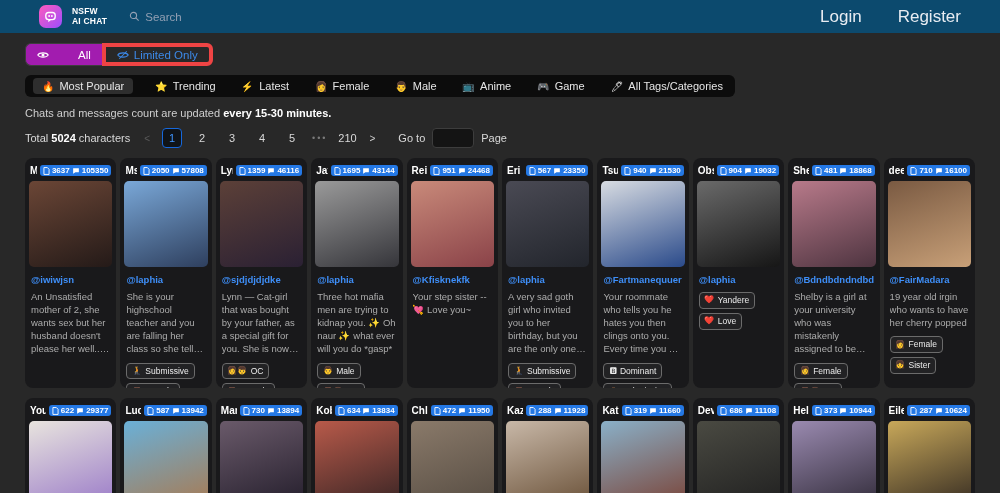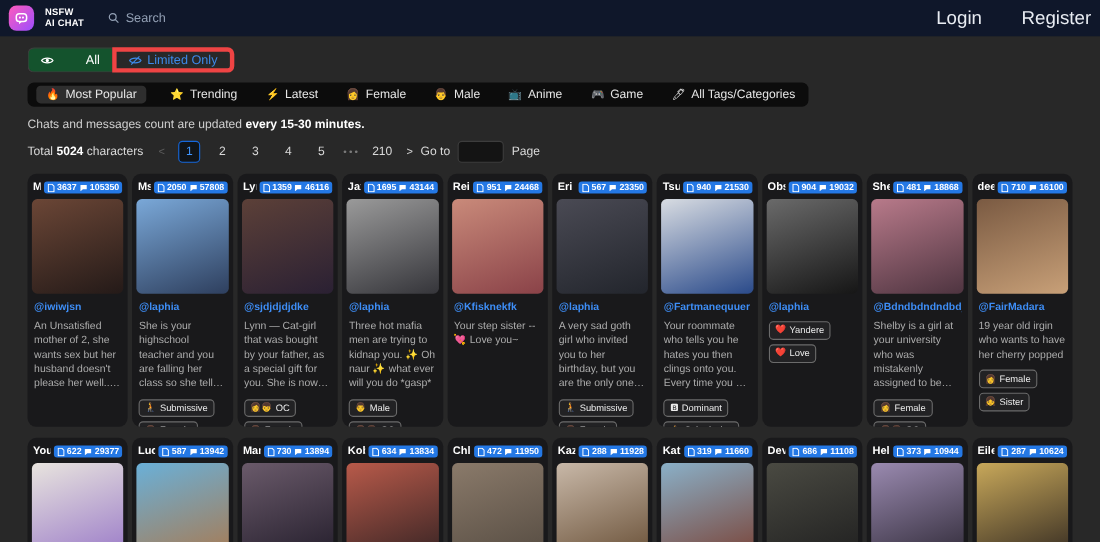--- a/index.html
+++ b/index.html
@@ -1,34 +1,34 @@
 <!DOCTYPE html>
 <html><head>
 <meta charset="utf-8">
 <style>
   * { margin:0; padding:0; box-sizing:border-box; }
   html,body { width:1000px; height:493px; overflow:hidden; background:#282828;
     font-family:"Liberation Sans", sans-serif; }
   
-  .navbar { height:33px; background:#0f172a; display:flex; align-items:center;
-    padding:0 8px; gap:10px; }
+  .navbar { height:33px; background:#0c4a6e; display:flex; align-items:center;
+    padding:0 39px; gap:10px; }
   .logo-box { width:23px; height:23px; border-radius:7px; flex-shrink:0;
     background:linear-gradient(135deg,#ff5bbd,#9b4dff); display:flex;
     align-items:center; justify-content:center; }
   .logo-text { color:#fff; font-weight:bold; font-size:8.5px; line-height:1.15;
     letter-spacing:.2px; margin-right:12px; }
   .search { display:flex; align-items:center; gap:5px; color:#93a0b4; font-size:11.5px;justify-content:center; }
   .nav-spacer { flex:1; }
   .nav-link { color:#e8ecf2; font-size:17px; margin-left:26px; cursor:pointer; }
   
   .content { padding:10px 25px 0; }
   .filter-row { display:flex; }
   .seg-btn { display:flex; align-items:center; gap:5px; font-size:11.5px;
     padding:3px 11px; height:23px; cursor:pointer; }
-  .seg-all { background:#14532d; border:1px solid #3d3d3d; border-right:none;
+  .seg-all { background:#a21caf; border:1px solid #3d3d3d; border-right:none;
     border-radius:6px 0 0 6px; color:#fff;gap:29px; }
   .seg-limited { background:transparent; border:4px solid #ef4444;
     border-radius:0 6px 6px 0; color:#3c89e8; }
   .tagbar { margin-top:9px; display:inline-flex; align-items:center; gap:18px;
     background:#0c0c0c; border-radius:6px; padding:3px 8px; }
   .tag-item { display:flex; align-items:center; gap:5px; color:#e6e6e6;
     font-size:11px; white-space:nowrap; cursor:pointer; padding:2px 4px; }
   .tag-item.active { background:#2e2e2e; border-radius:4px; padding:2px 9px; }
   .t-ico { font-size:10px; }
   .notice { margin-top:10px; font-size:11px; color:#cfcfcf; }
@@ -36,21 +36,21 @@
   
   .pager { margin-top:9px; display:flex; align-items:center; font-size:11px; color:#d9d9d9; }
   .pager b { color:#fff; }
   .pg-arrow { margin:0 7px; font-size:10px; cursor:pointer; }
   .pg-prev { color:#5a5a5a; margin-left:14px; }
   .pg-next { color:#cfcfcf; }
   .pg-num { min-width:20px; height:20px; display:flex; align-items:center;
     justify-content:center; margin:0 5px; border-radius:4px; cursor:pointer; }
   .pg-num.current { border:1px solid #1668dc; color:#4096ff; background:#101418; }
   .pg-ellipsis { color:#7a7a7a; margin:0 5px; letter-spacing:2px; font-size:9px; }
-  .goto { margin-left:0; display:flex; align-items:center; gap:7px; }
+  .goto { margin-left:16px; display:flex; align-items:center; gap:7px; }
   .goto input { width:42px; height:20px; background:#141414; border:1px solid #3d3d3d;
     border-radius:4px; color:#eee; padding:0 4px; font-size:11px; }
   
   .grid { margin-top:10px; display:grid; grid-template-columns:repeat(10,1fr);
     grid-auto-rows:230px; gap:10px 4px; }
   .card { background:#19191b; border-radius:8px; padding:4px; overflow:hidden; }
   .card-head { display:flex; align-items:center; gap:3px; height:15px; margin:1px 1px 3px; }
   .card-name { color:#fff; font-size:10px; font-weight:bold; white-space:nowrap;
     overflow:hidden; min-width:0; }
   .badge { margin-left:auto; flex-shrink:0; background:#2478e5; color:#fff;

